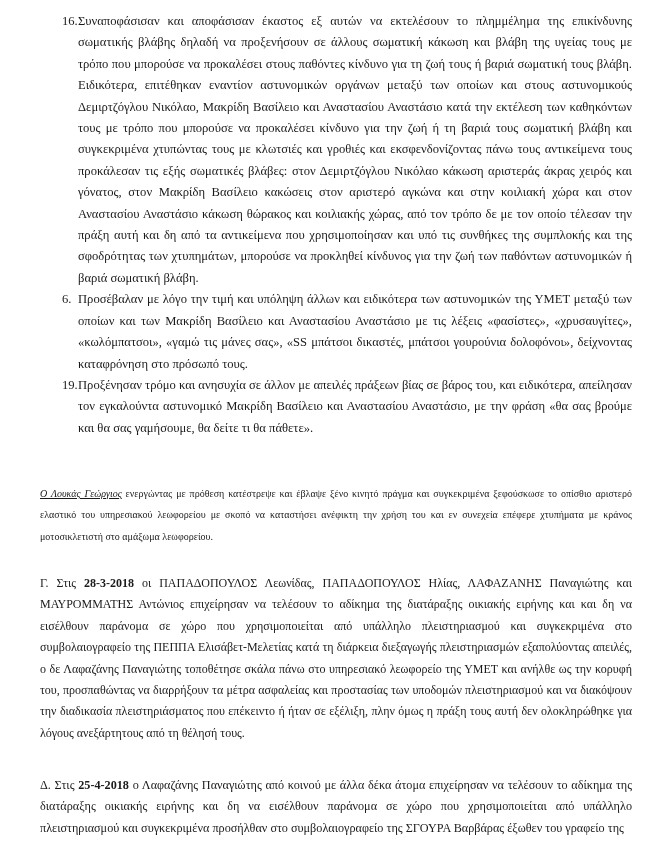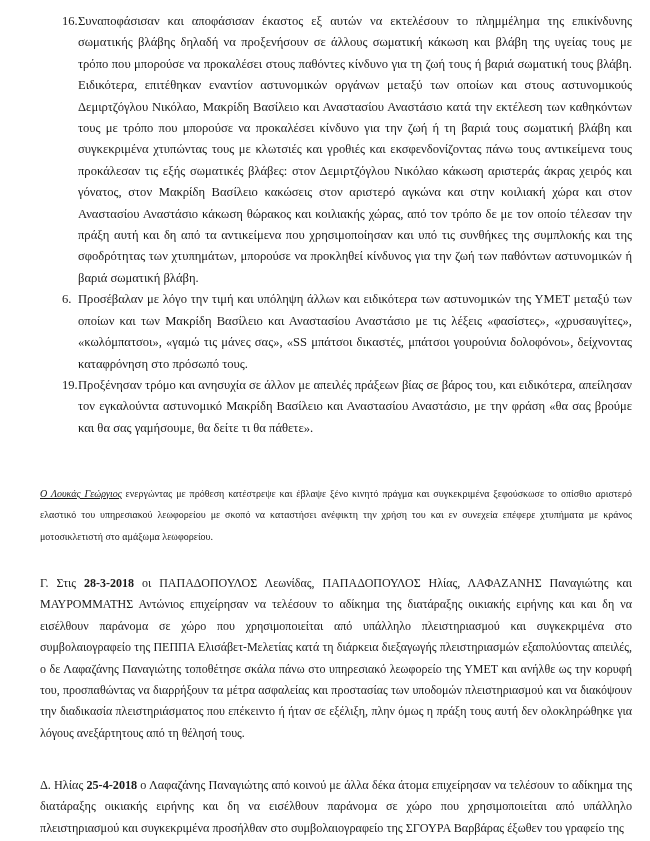--- a/index.html
+++ b/index.html
@@ -42,16 +42,16 @@
 
   <p class="para p-loukas">
     <span class="underline-name">Ο Λουκάς Γεώργιος</span><span> ενεργώντας με πρόθεση κατέστρεψε και έβλαψε ξένο κινητό πράγμα και συγκεκριμένα ξεφούσκωσε το οπίσθιο αριστερό ελαστικό του υπηρεσιακού λεωφορείου με σκοπό να καταστήσει ανέφικτη την χρήση του και εν συνεχεία επέφερε χτυπήματα με κράνος μοτοσικλετιστή στο αμάξωμα λεωφορείου.</span>
   </p>
 
   <p class="para p-g">
     <span>Γ. Στις </span><b>28-3-2018</b><span> οι ΠΑΠΑΔΟΠΟΥΛΟΣ Λεωνίδας, ΠΑΠΑΔΟΠΟΥΛΟΣ Ηλίας, ΛΑΦΑΖΑΝΗΣ Παναγιώτης και ΜΑΥΡΟΜΜΑΤΗΣ Αντώνιος επιχείρησαν να τελέσουν το αδίκημα της διατάραξης οικιακής ειρήνης και και δη να εισέλθουν παράνομα σε χώρο που χρησιμοποιείται από υπάλληλο πλειστηριασμού και συγκεκριμένα στο συμβολαιογραφείο της ΠΕΠΠΑ Ελισάβετ-Μελετίας κατά τη διάρκεια διεξαγωγής πλειστηριασμών εξαπολύοντας απειλές, ο δε Λαφαζάνης Παναγιώτης τοποθέτησε σκάλα πάνω στο υπηρεσιακό λεωφορείο της ΥΜΕΤ και ανήλθε ως την κορυφή του, προσπαθώντας  να διαρρήξουν τα μέτρα ασφαλείας και προστασίας των υποδομών πλειστηριασμού και να διακόψουν την διαδικασία πλειστηριάσματος που επέκειντο ή ήταν σε εξέλιξη, πλην όμως η πράξη τους αυτή δεν ολοκληρώθηκε για λόγους ανεξάρτητους από τη θέλησή τους.</span>
   </p>
 
   <p class="para p-d">
-    <span>Δ. Ηλίας </span><b>25-4-2018</b><span> ο Λαφαζάνης Παναγιώτης από κοινού με άλλα δέκα άτομα επιχείρησαν να τελέσουν το αδίκημα της διατάραξης οικιακής ειρήνης και δη να εισέλθουν παράνομα σε χώρο που χρησιμοποιείται από υπάλληλο πλειστηριασμού και συγκεκριμένα προσήλθαν στο συμβολαιογραφείο της ΣΓΟΥΡΑ Βαρβάρας έξωθεν του γραφείο της</span>
+    <span>Δ. Στις </span><b>25-4-2018</b><span> ο Λαφαζάνης Παναγιώτης από κοινού με άλλα δέκα άτομα επιχείρησαν να τελέσουν το αδίκημα της διατάραξης οικιακής ειρήνης και δη να εισέλθουν παράνομα σε χώρο που χρησιμοποιείται από υπάλληλο πλειστηριασμού και συγκεκριμένα προσήλθαν στο συμβολαιογραφείο της ΣΓΟΥΡΑ Βαρβάρας έξωθεν του γραφείο της</span>
   </p>
 
 </div>
 
 </body></html>

